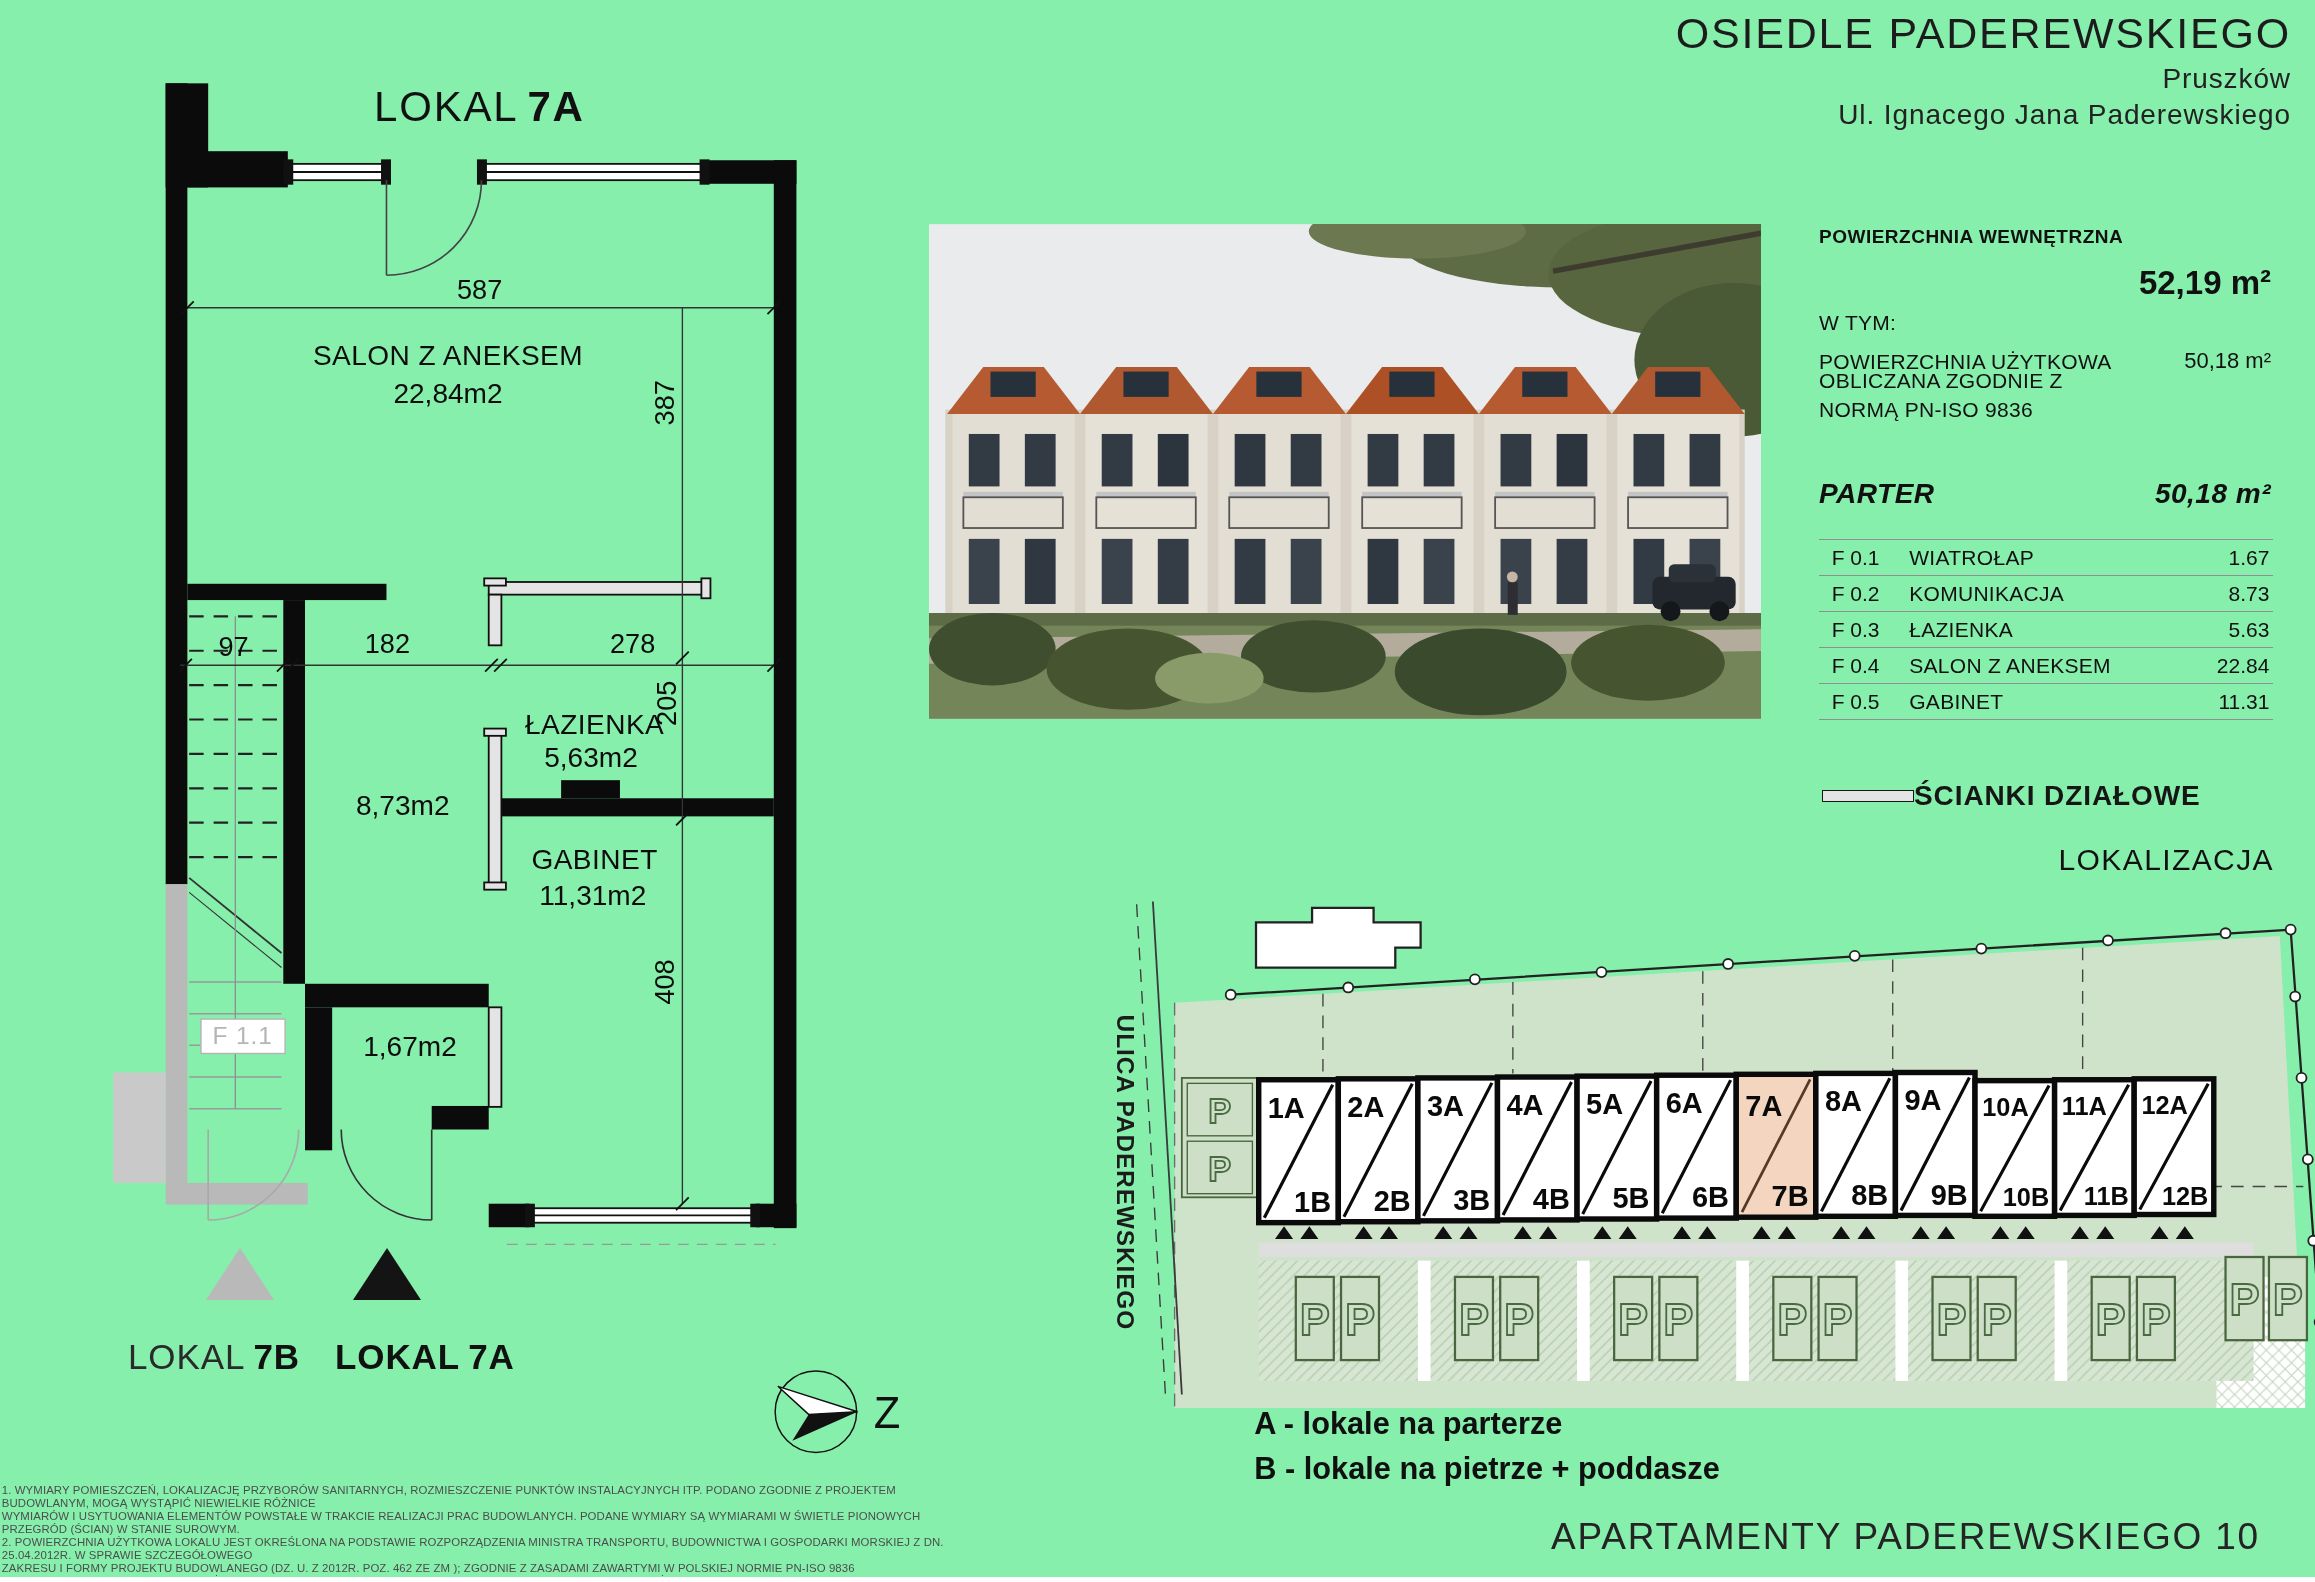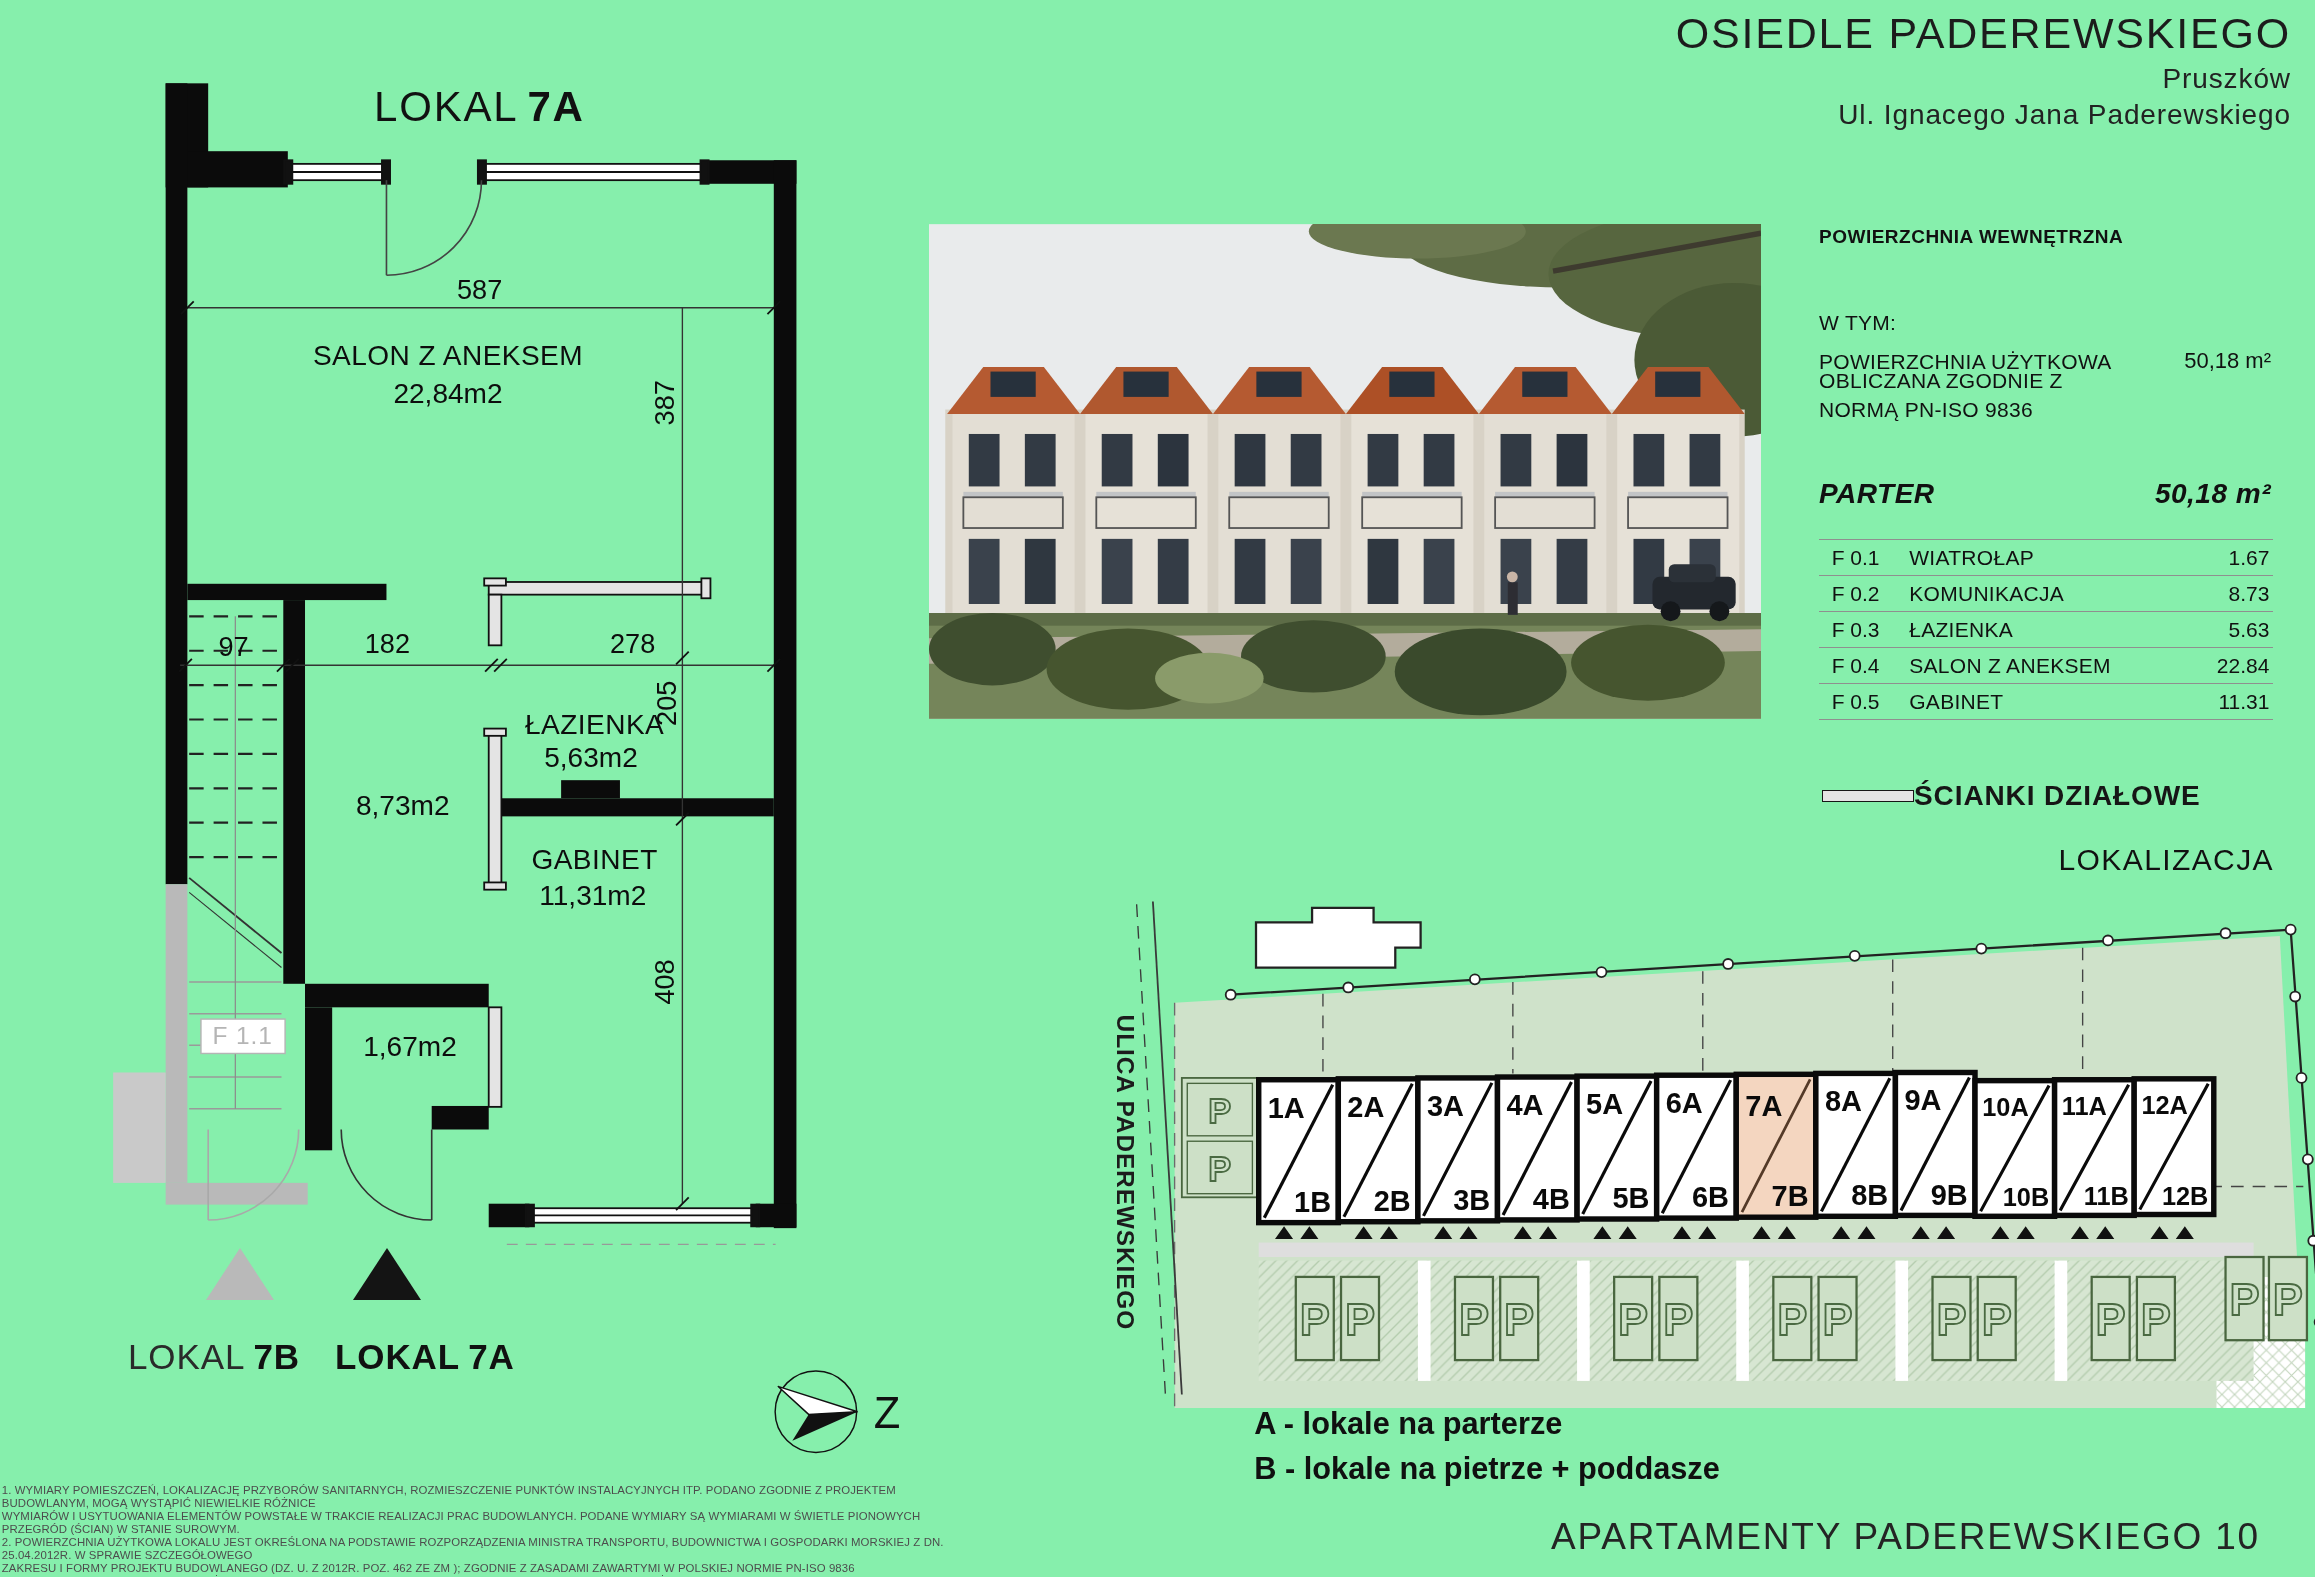--- a/index.html
+++ b/index.html
@@ -321,20 +321,21 @@
       <rect x="640" y="396" width="11" height="36" fill="#2d2d33"></rect>
         <circle cx="645" cy="390" r="6" fill="#c9b5a6"></circle>
       <rect x="800" y="390" width="92" height="36" rx="8" fill="#23282e"></rect>
       <rect x="818" y="376" width="52" height="20" rx="6" fill="#2b3138"></rect>
       <circle cx="820" cy="428" r="11" fill="#15181b"></circle>
         <circle cx="874" cy="428" r="11" fill="#15181b"></circle>
     </g>
   </svg>
 
   <div class="abs panel-h1" id="sum-title">POWIERZCHNIA WEWNĘTRZNA</div>
+  <div class="abs panel-big" id="sum-internal-value">52,19 m²</div>
   <div class="abs panel-t" id="sum-wtym">W TYM:</div>
   <div class="abs" id="sum-u1">
     <span class="panel-t">POWIERZCHNIA UŻYTKOWA</span>
     <span class="panel-val">50,18 m²</span>
   </div>
   <div class="abs panel-t" id="sum-u2">OBLICZANA ZGODNIE Z</div>
   <div class="abs panel-t" id="sum-u3">NORMĄ PN-ISO 9836</div>
 
   <div class="abs" id="parter-row">
     <span class="ph">PARTER</span>

